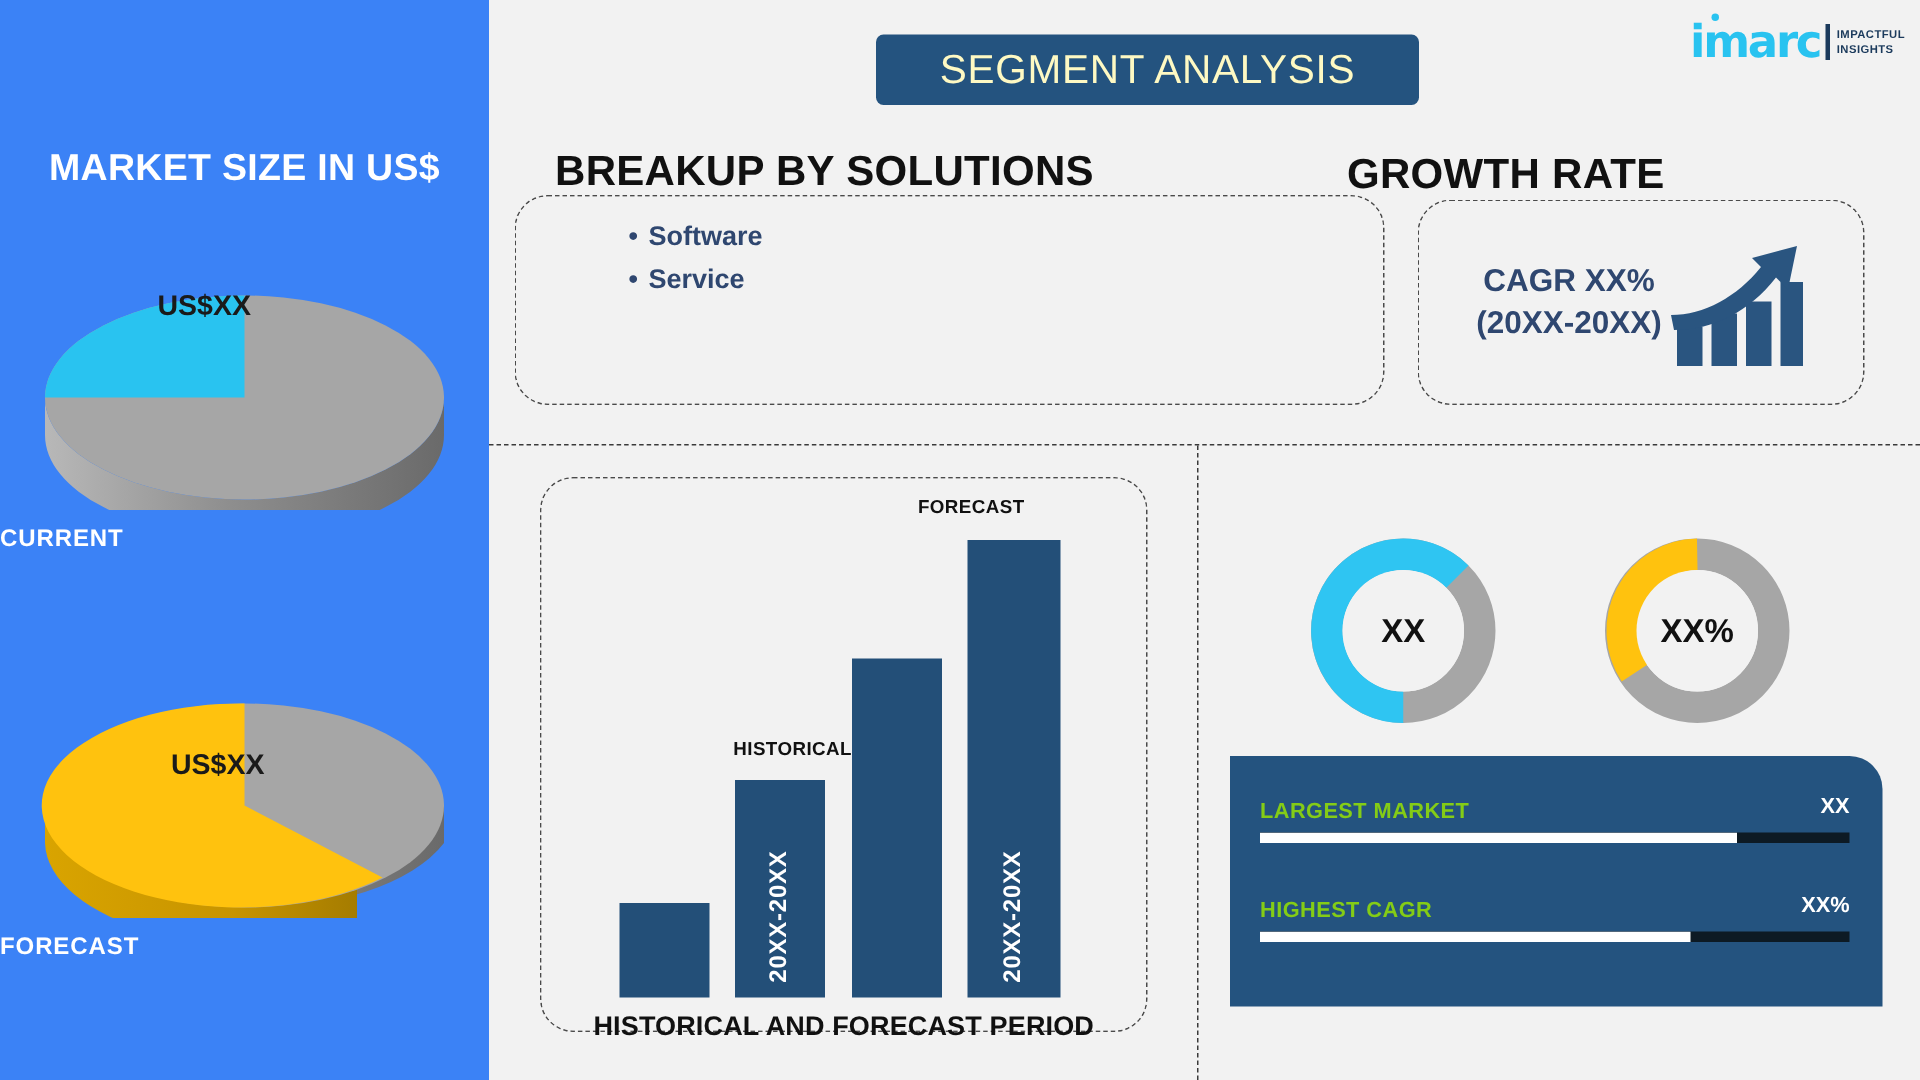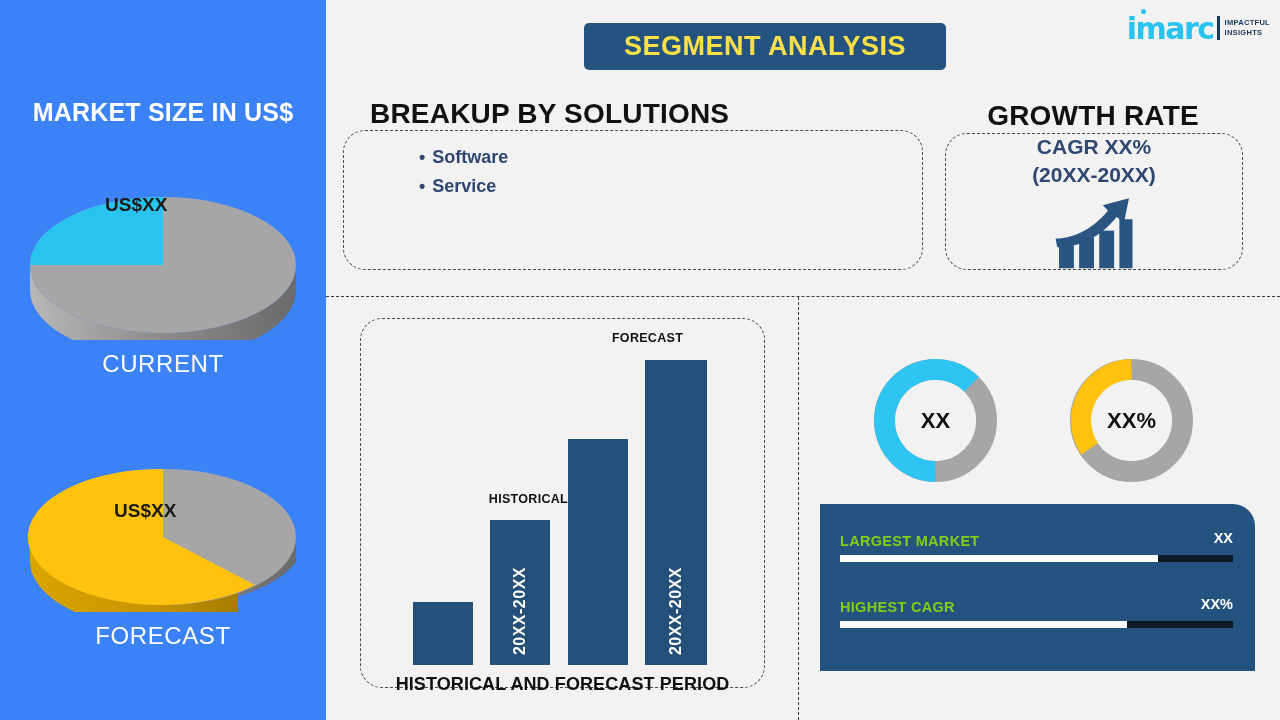--- a/index.html
+++ b/index.html
@@ -25,41 +25,41 @@
     text-align: center;
     color: #ffffff;
     font-size: 25px; font-weight: bold;
     letter-spacing: 0.2px;
   }
   .pie-wrap { position: absolute; left: 0; width: 326px; }
   .pie-wrap.current  { top: 160px; }
   .pie-wrap.forecast { top: 432px; }
 
   .pie-caption {
-    text-align: center; color: #ffffff;
-    font-size: 24px; font-weight: normal; letter-spacing: 0.6px;
+    color: #ffffff;
+    font-size: 16px; font-weight: bold; letter-spacing: 0.6px;
     margin-top: 6px;
   }
   .pie-label {
     position: absolute;
     font-size: 19px; font-weight: bold; color: #1a1a1a;
     pointer-events: none;
     margin-left: 39px;
   }
 
   
   .header-banner {
     position: absolute; left: 584px; top: 23px;
     width: 362px; height: 47px;
     background: #24537f;
     border-radius: 5px;
     display: flex; align-items: center; justify-content: center;
   }
   .header-banner span {
-    color: #fde047; font-size: 27px; font-weight: bold;
+    color: #fef9c3; font-size: 27px; font-weight: normal;
     letter-spacing: 0.5px;
     text-align: right;
   }
 
   .logo {
     position: absolute; right: 10px; top: 12px;
     display: flex; align-items: center; height: 34px;
   }
   .logo-word {
     font-size: 30px; font-weight: bold; color: #29c3f0;
@@ -79,21 +79,21 @@
     line-height: 9.5px; letter-spacing: 0.3px; padding-bottom: 3px;
   }
 
   
   .sec-h {
     position: absolute;
     font-size: 28px; font-weight: bold; color: #111111;
     letter-spacing: 0.2px;
   }
   .sec-h.solutions { left: 370px; top: 98px; }
-  .sec-h.growth    { left: 942px; top: 100px; width: 302px; text-align: center; }
+  .sec-h.growth    { left: 898px; top: 100px; width: 302px; }
 
   
   .dashbox {
     position: absolute;
     border: 1.4px dashed #4a4a4a;
     border-radius: 22px;
     background: transparent;
   }
   .box-solutions { left: 343px; top: 130px; width: 580px; height: 140px; }
   .box-growth    { left: 945px; top: 133px; width: 298px; height: 137px; }
@@ -103,21 +103,21 @@
   .bullet-item {
     font-size: 18px; font-weight: bold; color: #2f4770;
     line-height: 29px; white-space: nowrap; margin-left: 47px;
   }
   .bullet-item .dot { margin-right: 7px; }
 
   
   .growth-inner {
     position: absolute; left: 945px; top: 133px;
     width: 298px; height: 137px;
-    display: flex; align-items: center; justify-content: center; gap: 4px; flex-direction: column;
+    display: flex; align-items: center; justify-content: center; gap: 4px;
   }
   .cagr-text {
     font-size: 21px; font-weight: bold; color: #2f4770;
     line-height: 28px; text-align: center; white-space: nowrap;
   }
 
   
   .hdiv {
     position: absolute; left: 326px; top: 296px; width: 954px;
     border-top: 1.4px dashed #3a3a3a;

